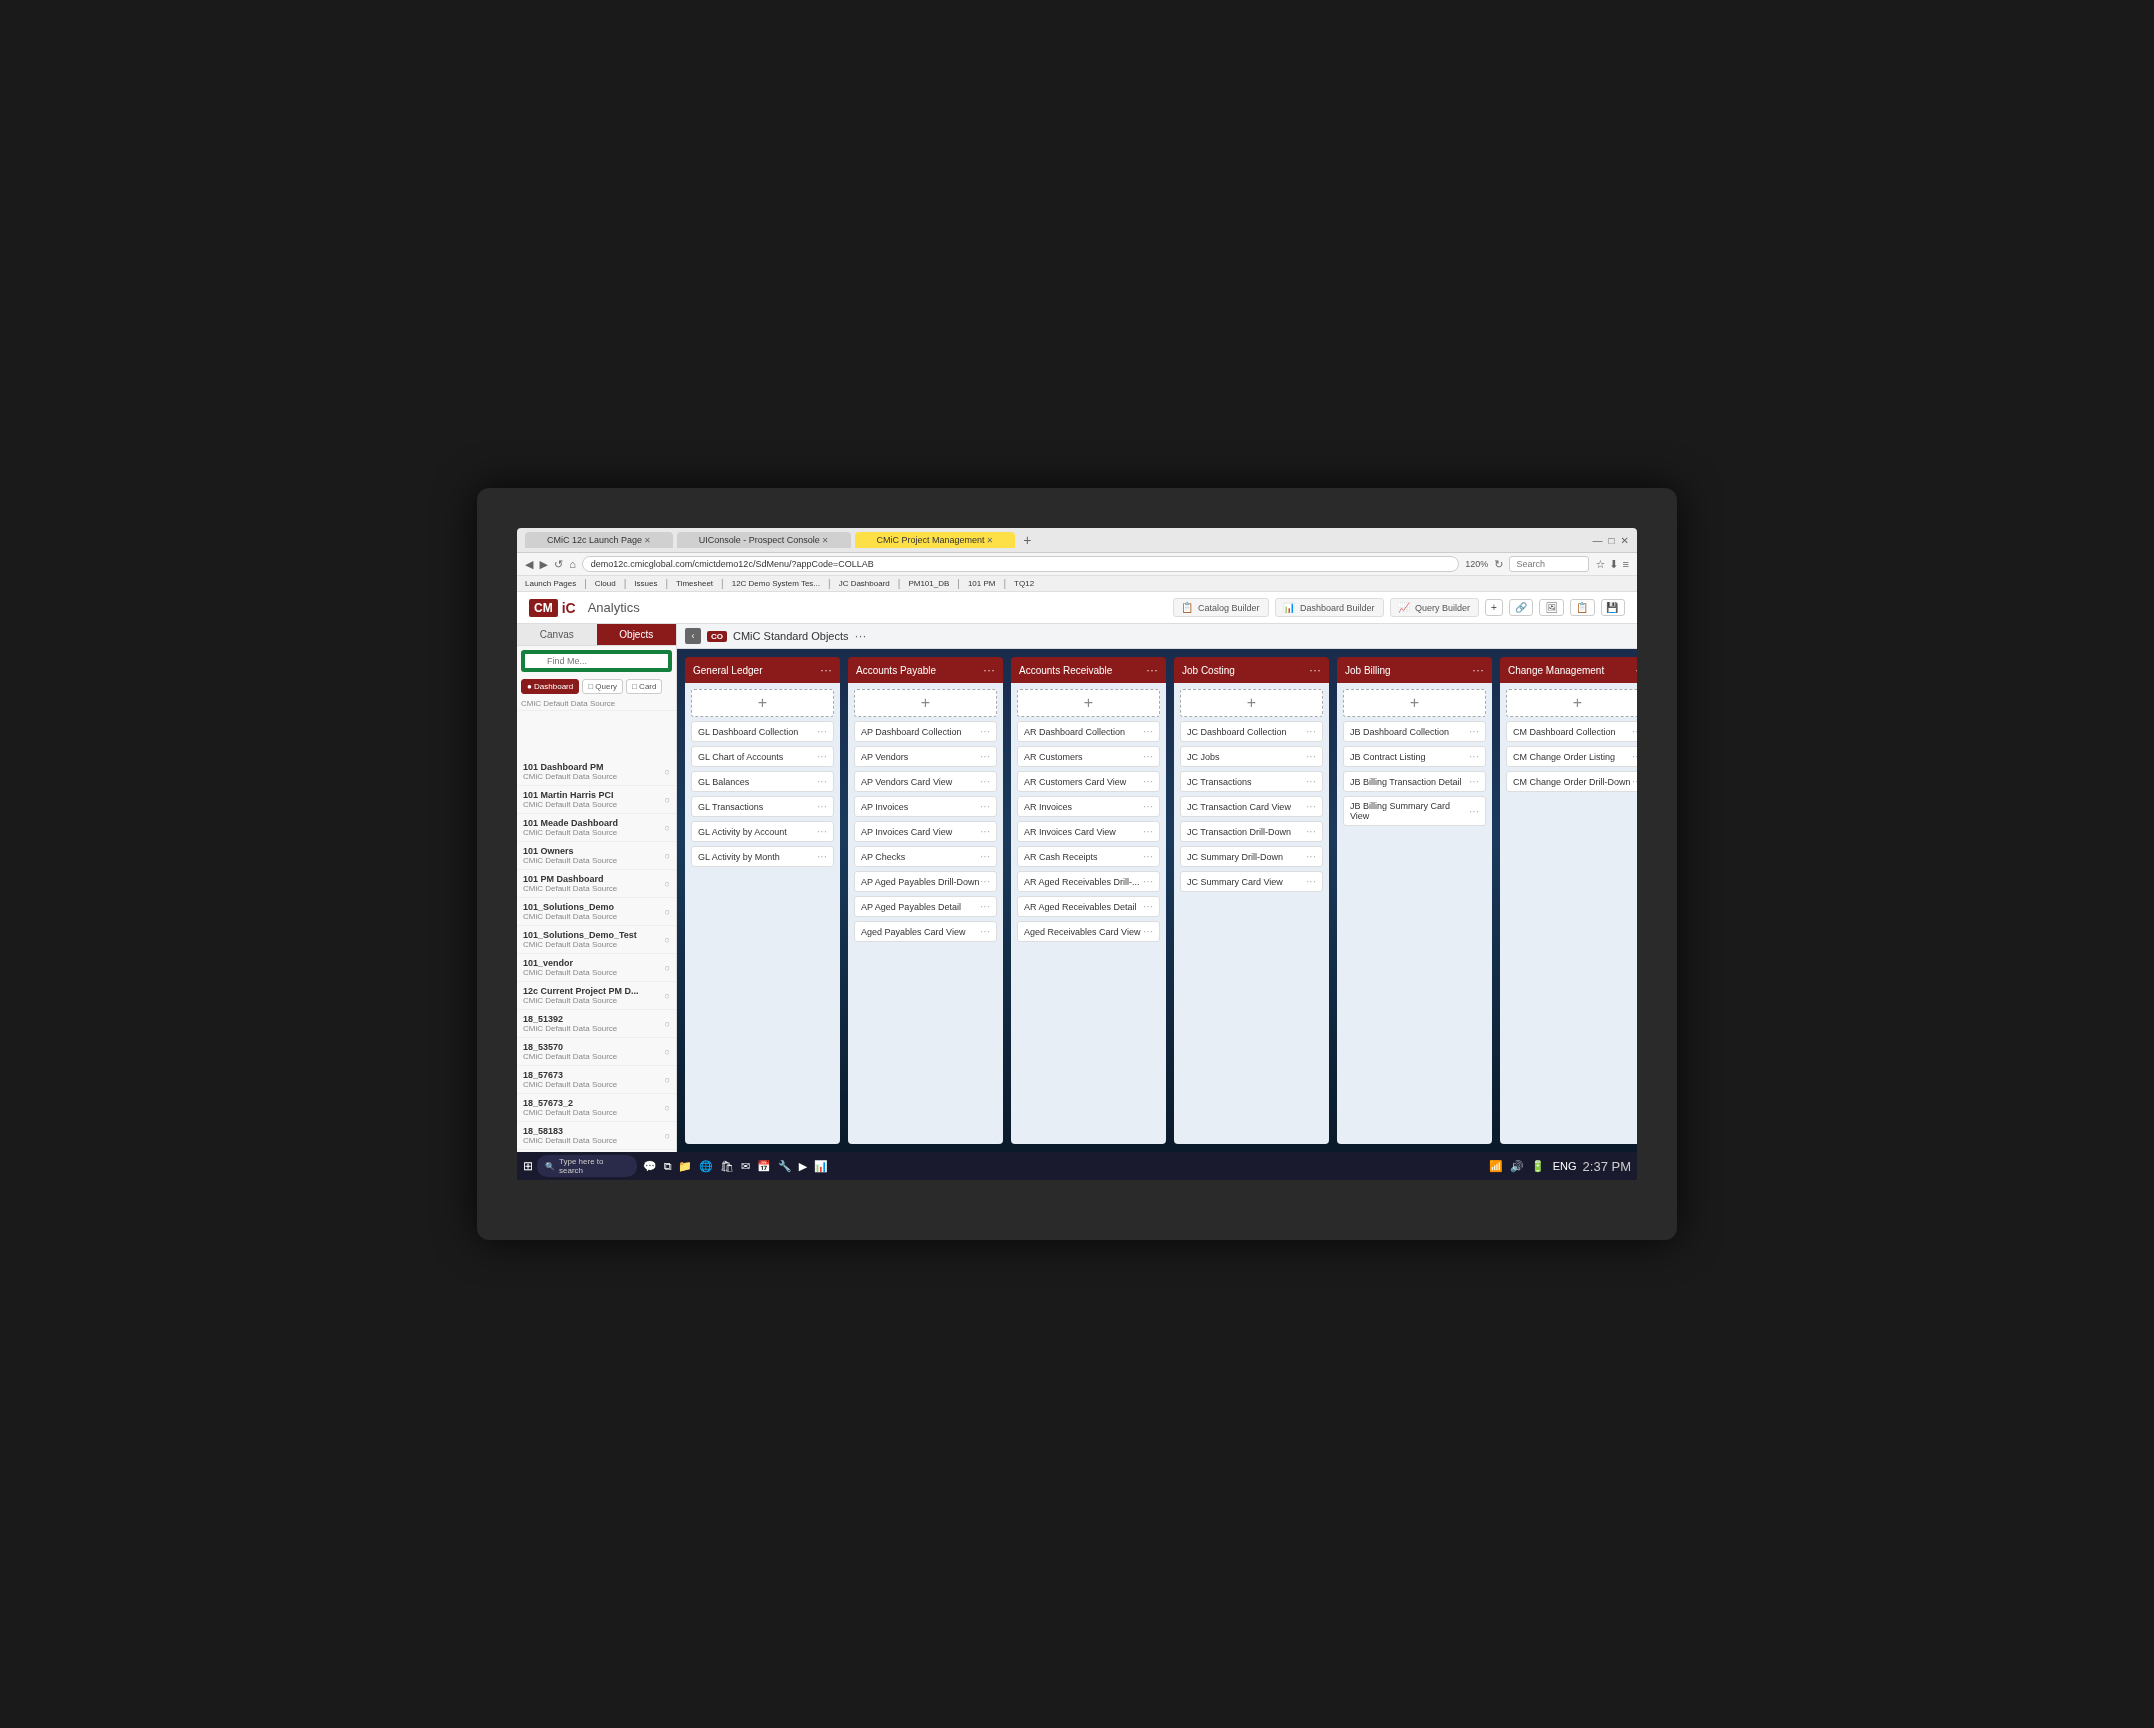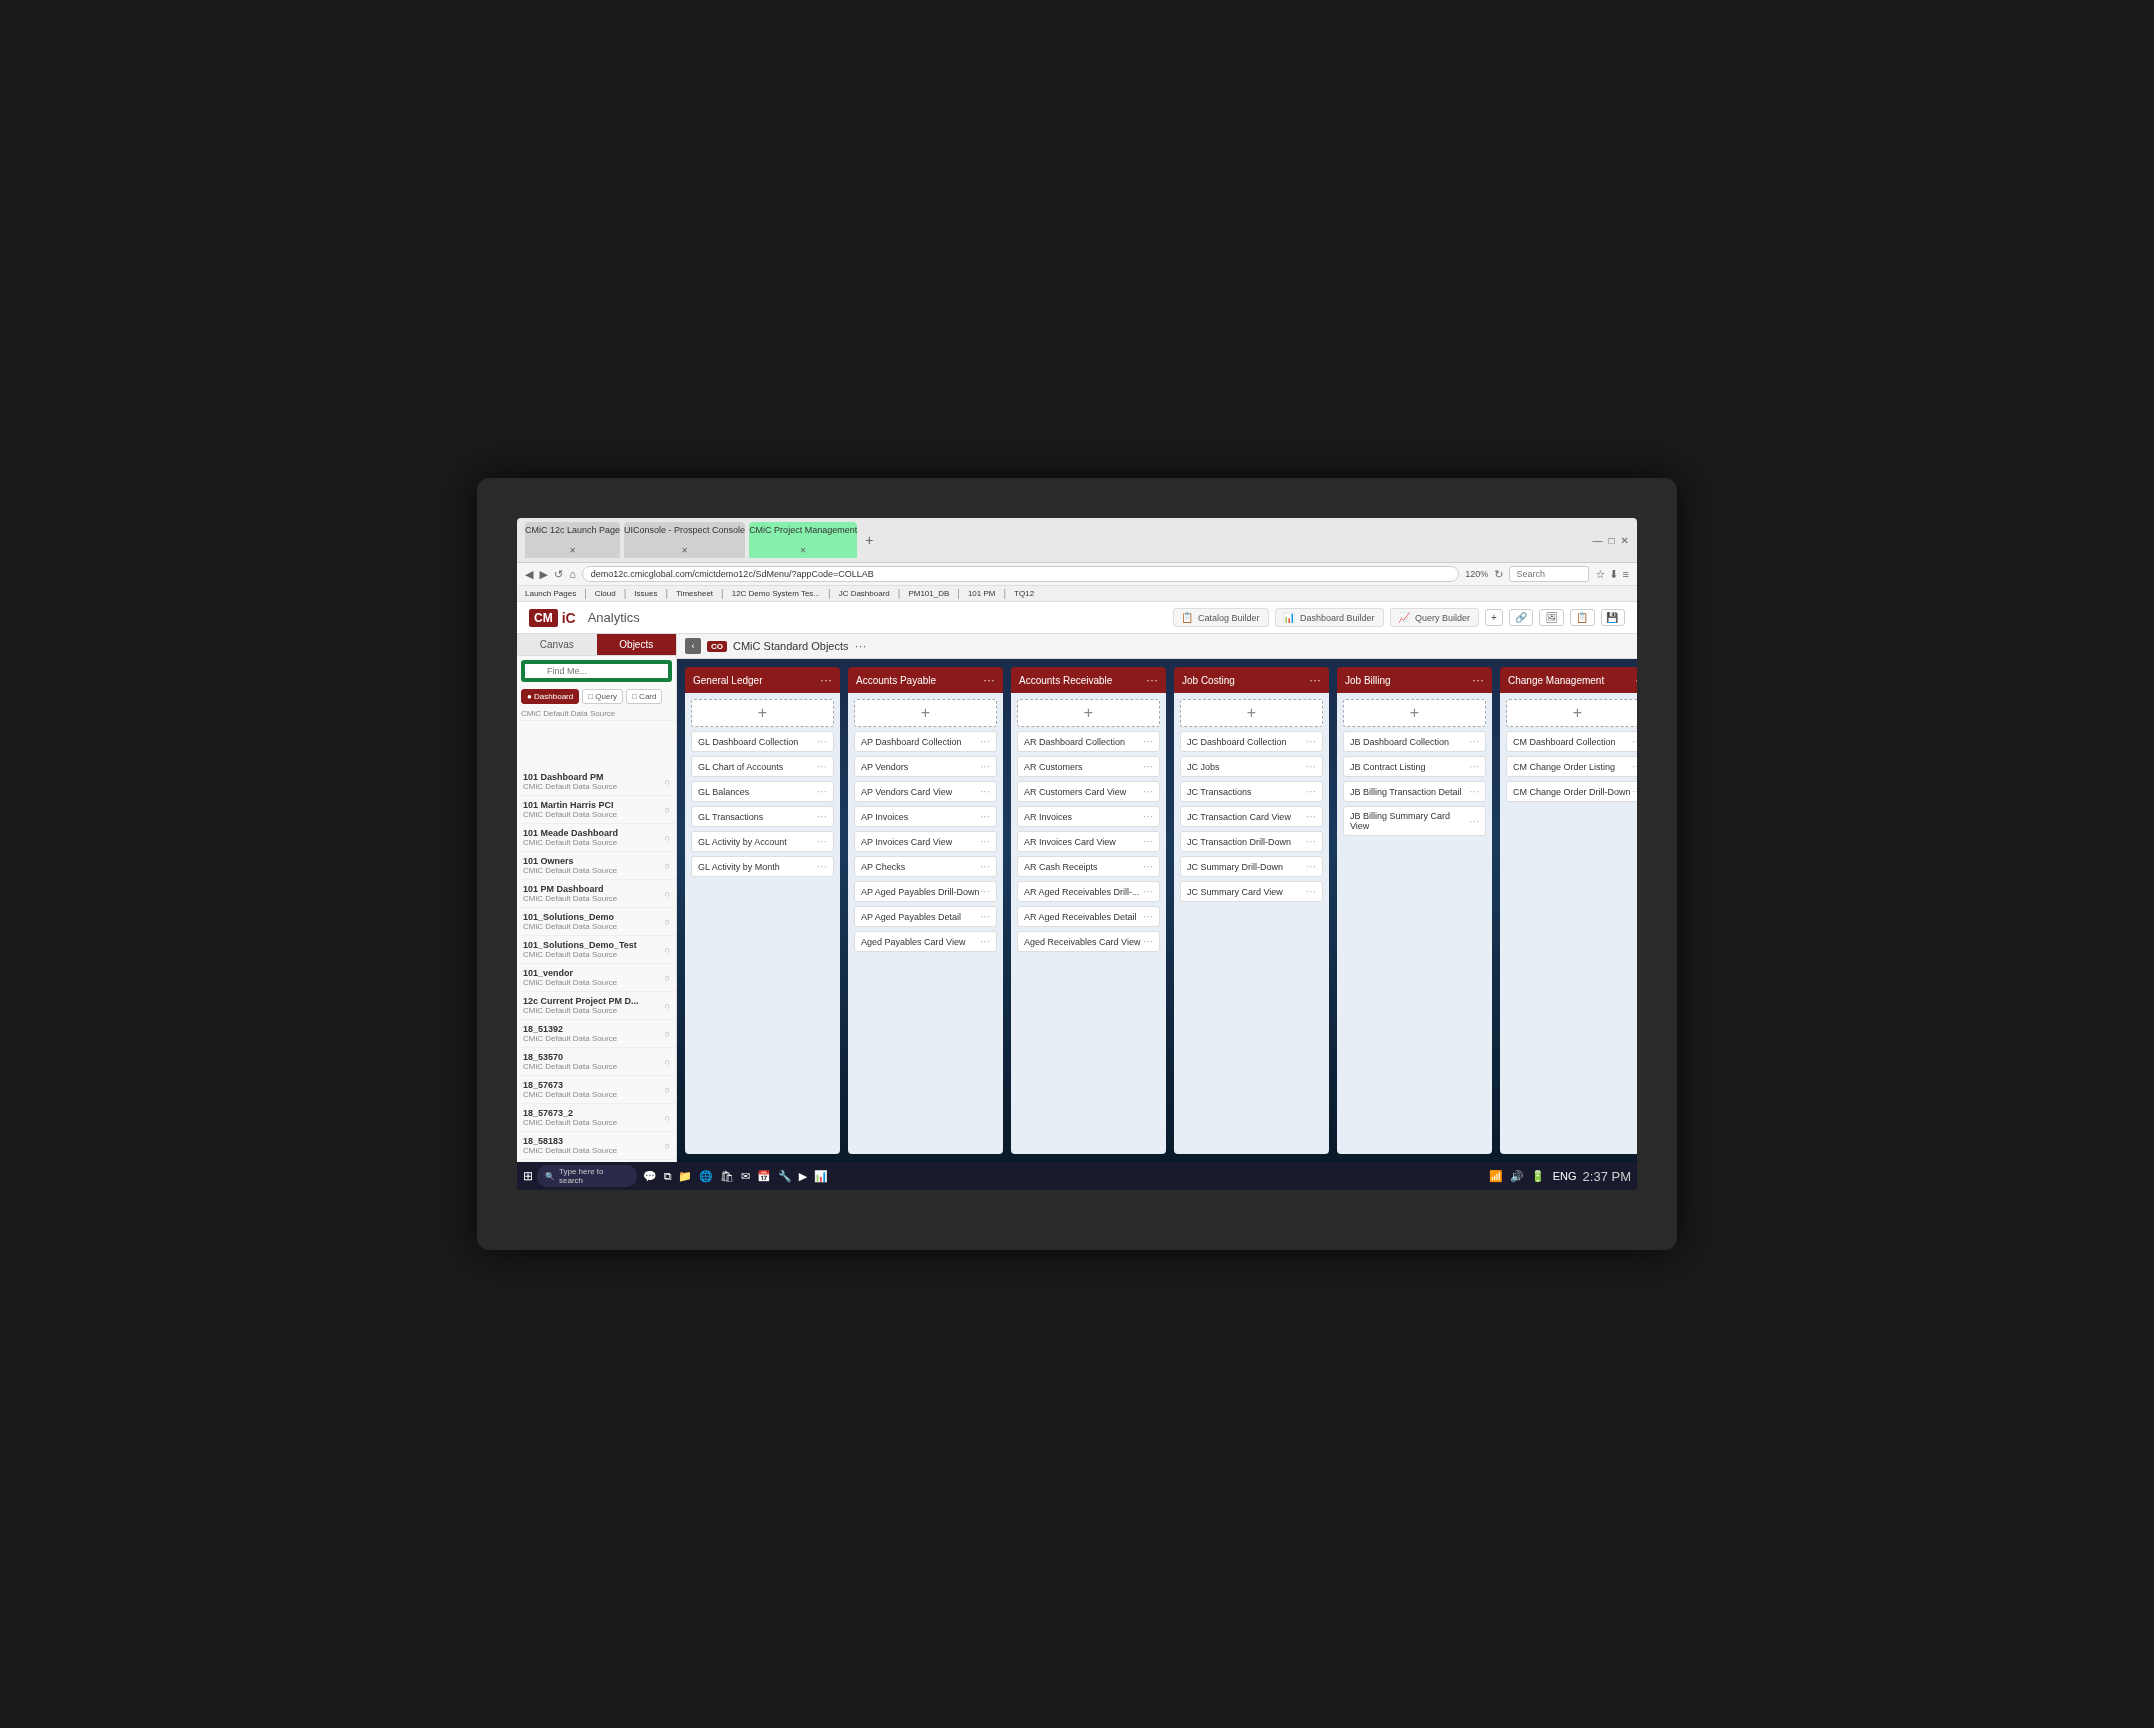--- a/index.html
+++ b/index.html
@@ -30,32 +30,31 @@
       background: #e8e8e8;
       display: flex;
       align-items: center;
       padding: 4px 8px;
       gap: 4px;
       border-bottom: 1px solid #ccc;
     }
     .browser-tab {
       background: #d0d0d0;
       border-radius: 4px 4px 0 0;
-      padding: 3px 0;
+      padding: 3px 22px;
       font-size: 9px;
       color: #333;
       display: flex;
       align-items: center;
-      gap: 11px;
+      gap: 2px;
       white-space: nowrap;
       cursor: pointer;
-      flex-direction: column;
     }
     .browser-tab.active {
-      background: #86efac;
+      background: #fde047;
     }
     .browser-tab .tab-close {
       color: #666;
       font-size: 8px;
     }
     .tab-add {
       background: none;
       border: none;
       font-size: 14px;
       color: #666;

